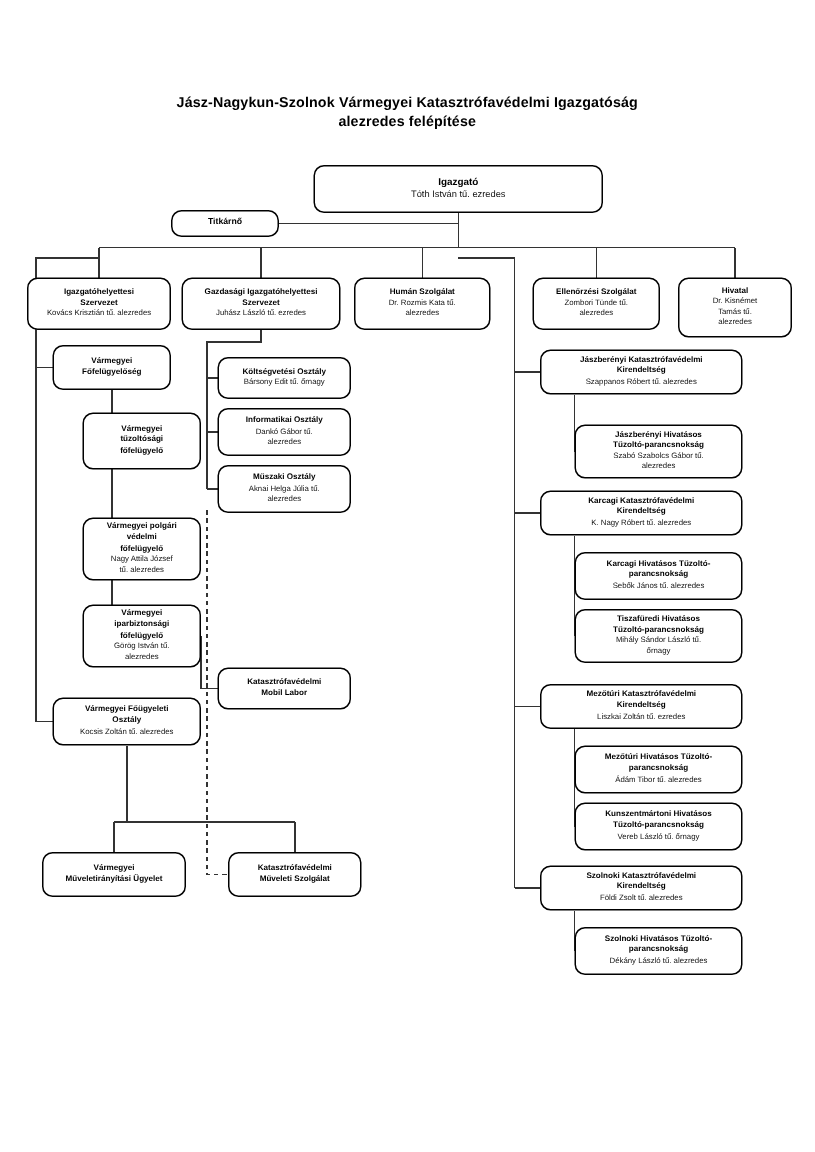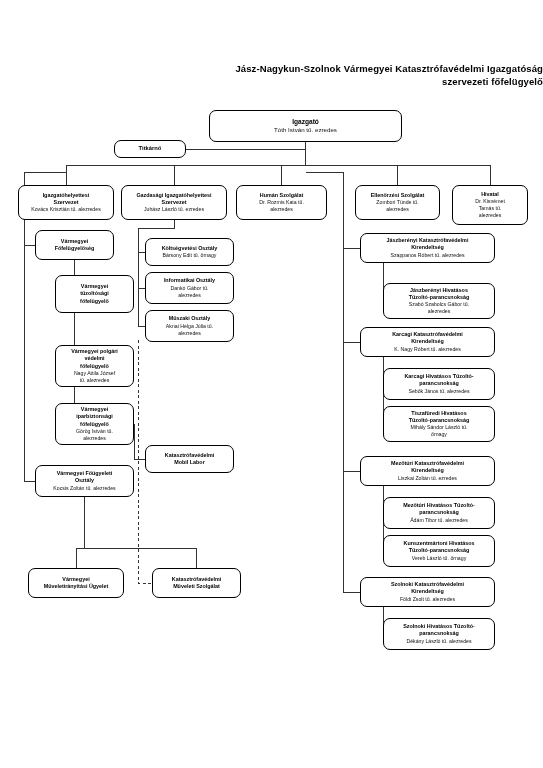--- a/index.html
+++ b/index.html
@@ -9,21 +9,21 @@
     font-family:"Liberation Sans", sans-serif;
     position:relative;
     overflow:hidden;
     -webkit-font-smoothing:antialiased;
   }
   #chart{position:absolute;left:0;top:0;width:543px;height:768px;}
 
   .title{
     position:absolute;
     left:0;top:62px;width:543px;
-    text-align:right;
+    text-align:center;
     font-size:9.5px;
     font-weight:bold;
     line-height:13px;
     color:#000;
     letter-spacing:0.1px;
   }
 
   
   svg.lines{position:absolute;left:0;top:0;width:543px;height:768px;pointer-events:none;}
 
@@ -61,21 +61,21 @@
   .node.big .s{font-size:6.2px;line-height:8.4px;}
   .node.mid .t{font-size:5.8px;line-height:7.6px;}
 </style>
 </head>
 <body>
 
 <div id="chart">
 
   <div class="title">
     <span>Jász-Nagykun-Szolnok Vármegyei Katasztrófavédelmi Igazgatóság</span><br>
-    <span>szervezeti főfelügyelő</span>
+    <span>alezredes felépítése</span>
   </div>
 
   <svg class="lines" viewBox="0 0 543 768">
     <g id="line-group" stroke="#333333" stroke-width="1" fill="none" shape-rendering="crispEdges">
         <path d="M305.5 142 V165"></path>
         <path d="M66 165 H490"></path>
         <path d="M66 165 V185"></path>
         <path d="M174 165 V185"></path>
         <path d="M281.5 165 V185"></path>
         <path d="M397.5 165 V185"></path>

